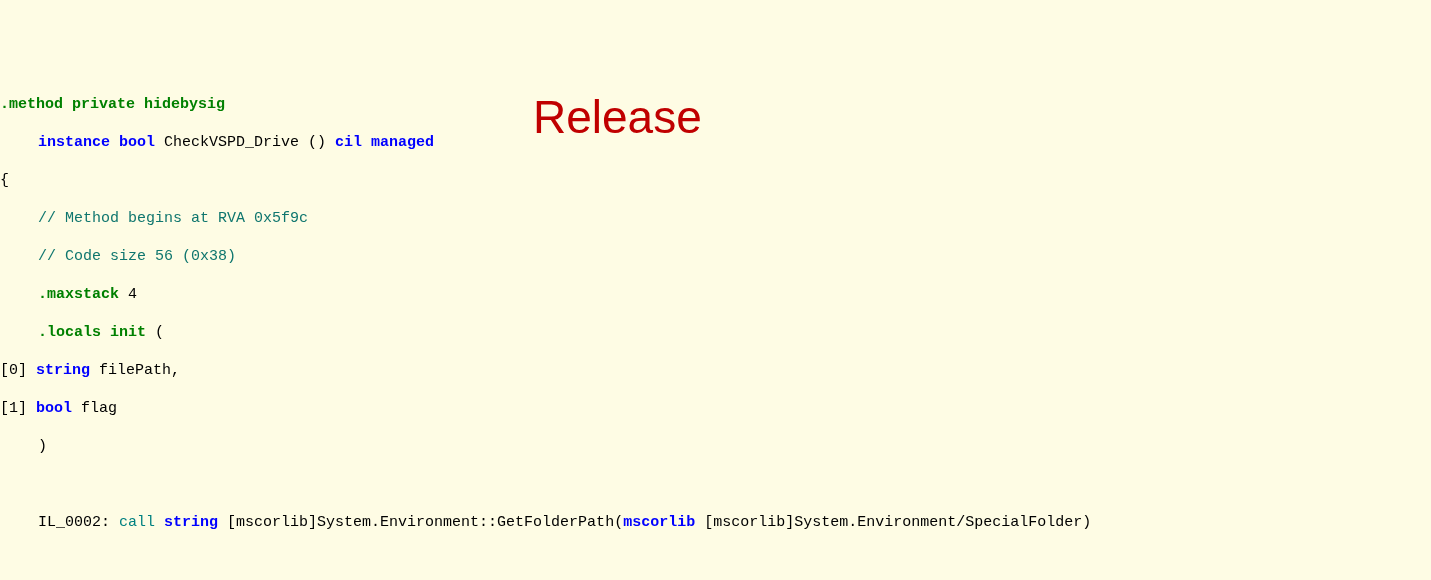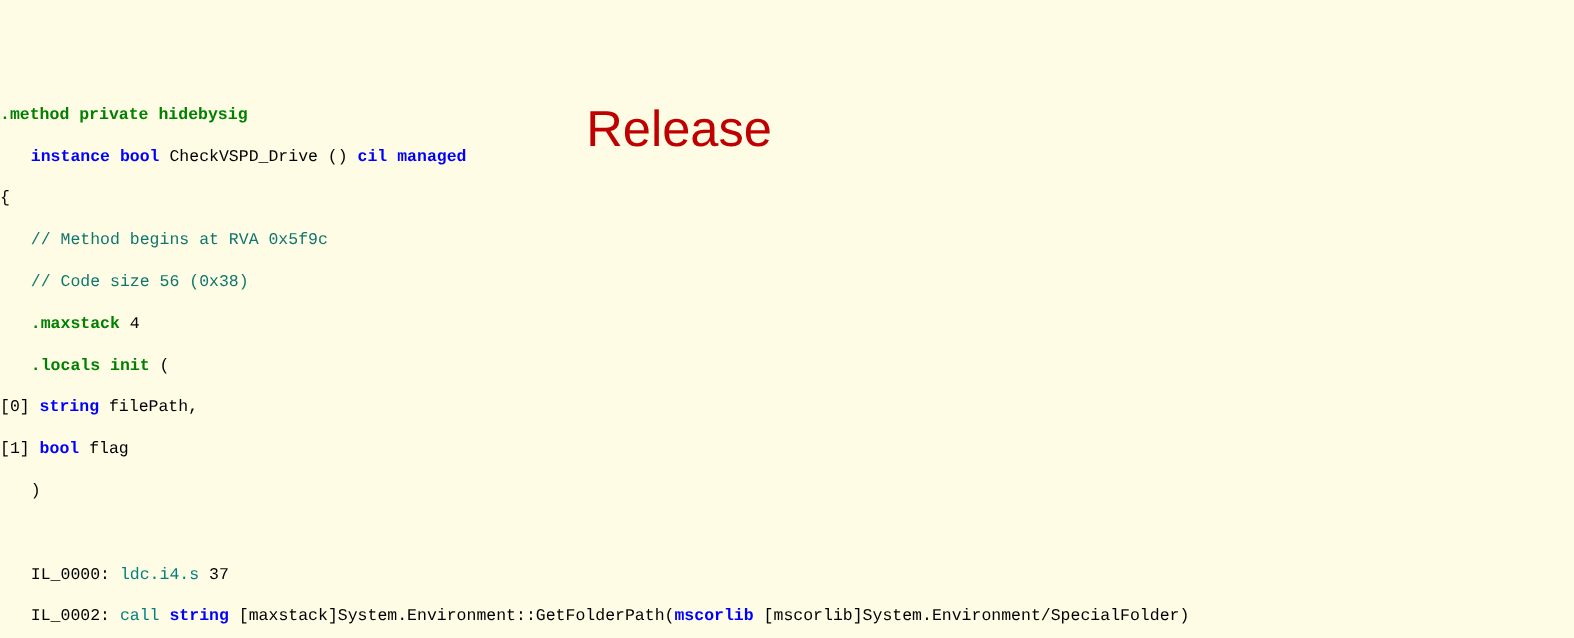--- a/index.html
+++ b/index.html
@@ -28,42 +28,41 @@
     color: #c00000;
     font-weight: 400;
     white-space: nowrap;
   }
   .kw-green { color: #008000; font-weight: bold; text-align: right; }
   .kw-blue { color: #0000ff; font-weight: bold; }
   .plain { color: #000; }
   .comment { color: #0f766e; }
   .type-teal { color: #008080; }
   .line { display: block; }
-  .indent1 { padding-left: 28px; }
+  .indent1 { padding-left: 38px; }
   .indent2 { }
 </style>
 </head>
 <body>
 
 
 
 <div class="code-container">
 <span class="line"><span class="kw-green">.method private hidebysig</span></span>
 <span class="line indent1"><span class="kw-blue">instance bool</span><span class="plain"> CheckVSPD_Drive () </span><span class="kw-blue">cil managed</span></span>
 <span class="line"><span class="plain">{</span></span>
 <span class="line indent1"><span class="comment">// Method begins at RVA 0x5f9c</span></span>
 <span class="line indent1"><span class="comment">// Code size 56 (0x38)</span></span>
 <span class="line indent1"><span class="kw-green">.maxstack</span><span class="plain"> 4</span></span>
 <span class="line indent1"><span class="kw-green">.locals init</span><span class="plain"> (</span></span>
 <span class="line indent2"><span class="plain">[0] </span><span class="kw-blue">string</span><span class="plain"> filePath,</span></span>
 <span class="line indent2"><span class="plain">[1] </span><span class="kw-blue">bool</span><span class="plain"> flag</span></span>
 <span class="line indent1"><span class="plain">)</span></span>
 <span class="line"> </span>
-<span class="line indent1"><span class="plain">IL_0000: </span><span class="type-teal">ldc.i4.s</span><span class="plain"> 37</span></span>
-<span class="line indent1"><span class="plain">IL_0002: </span><span class="type-teal">call</span><span> </span><span class="kw-blue">string</span><span class="plain"> [maxstack]System.Environment::GetFolderPath(</span><span class="kw-blue">mscorlib</span><span class="plain"> [mscorlib]System.Environment/SpecialFolder)</span></span>
+<span class="line indent1"><span class="plain">IL_0002: </span><span class="type-teal">call</span><span> </span><span class="kw-blue">string</span><span class="plain"> [mscorlib]System.Environment::GetFolderPath(</span><span class="kw-blue">mscorlib</span><span class="plain"> [mscorlib]System.Environment/SpecialFolder)</span></span>
 
 
 
 
 
 
 
 
 
 

